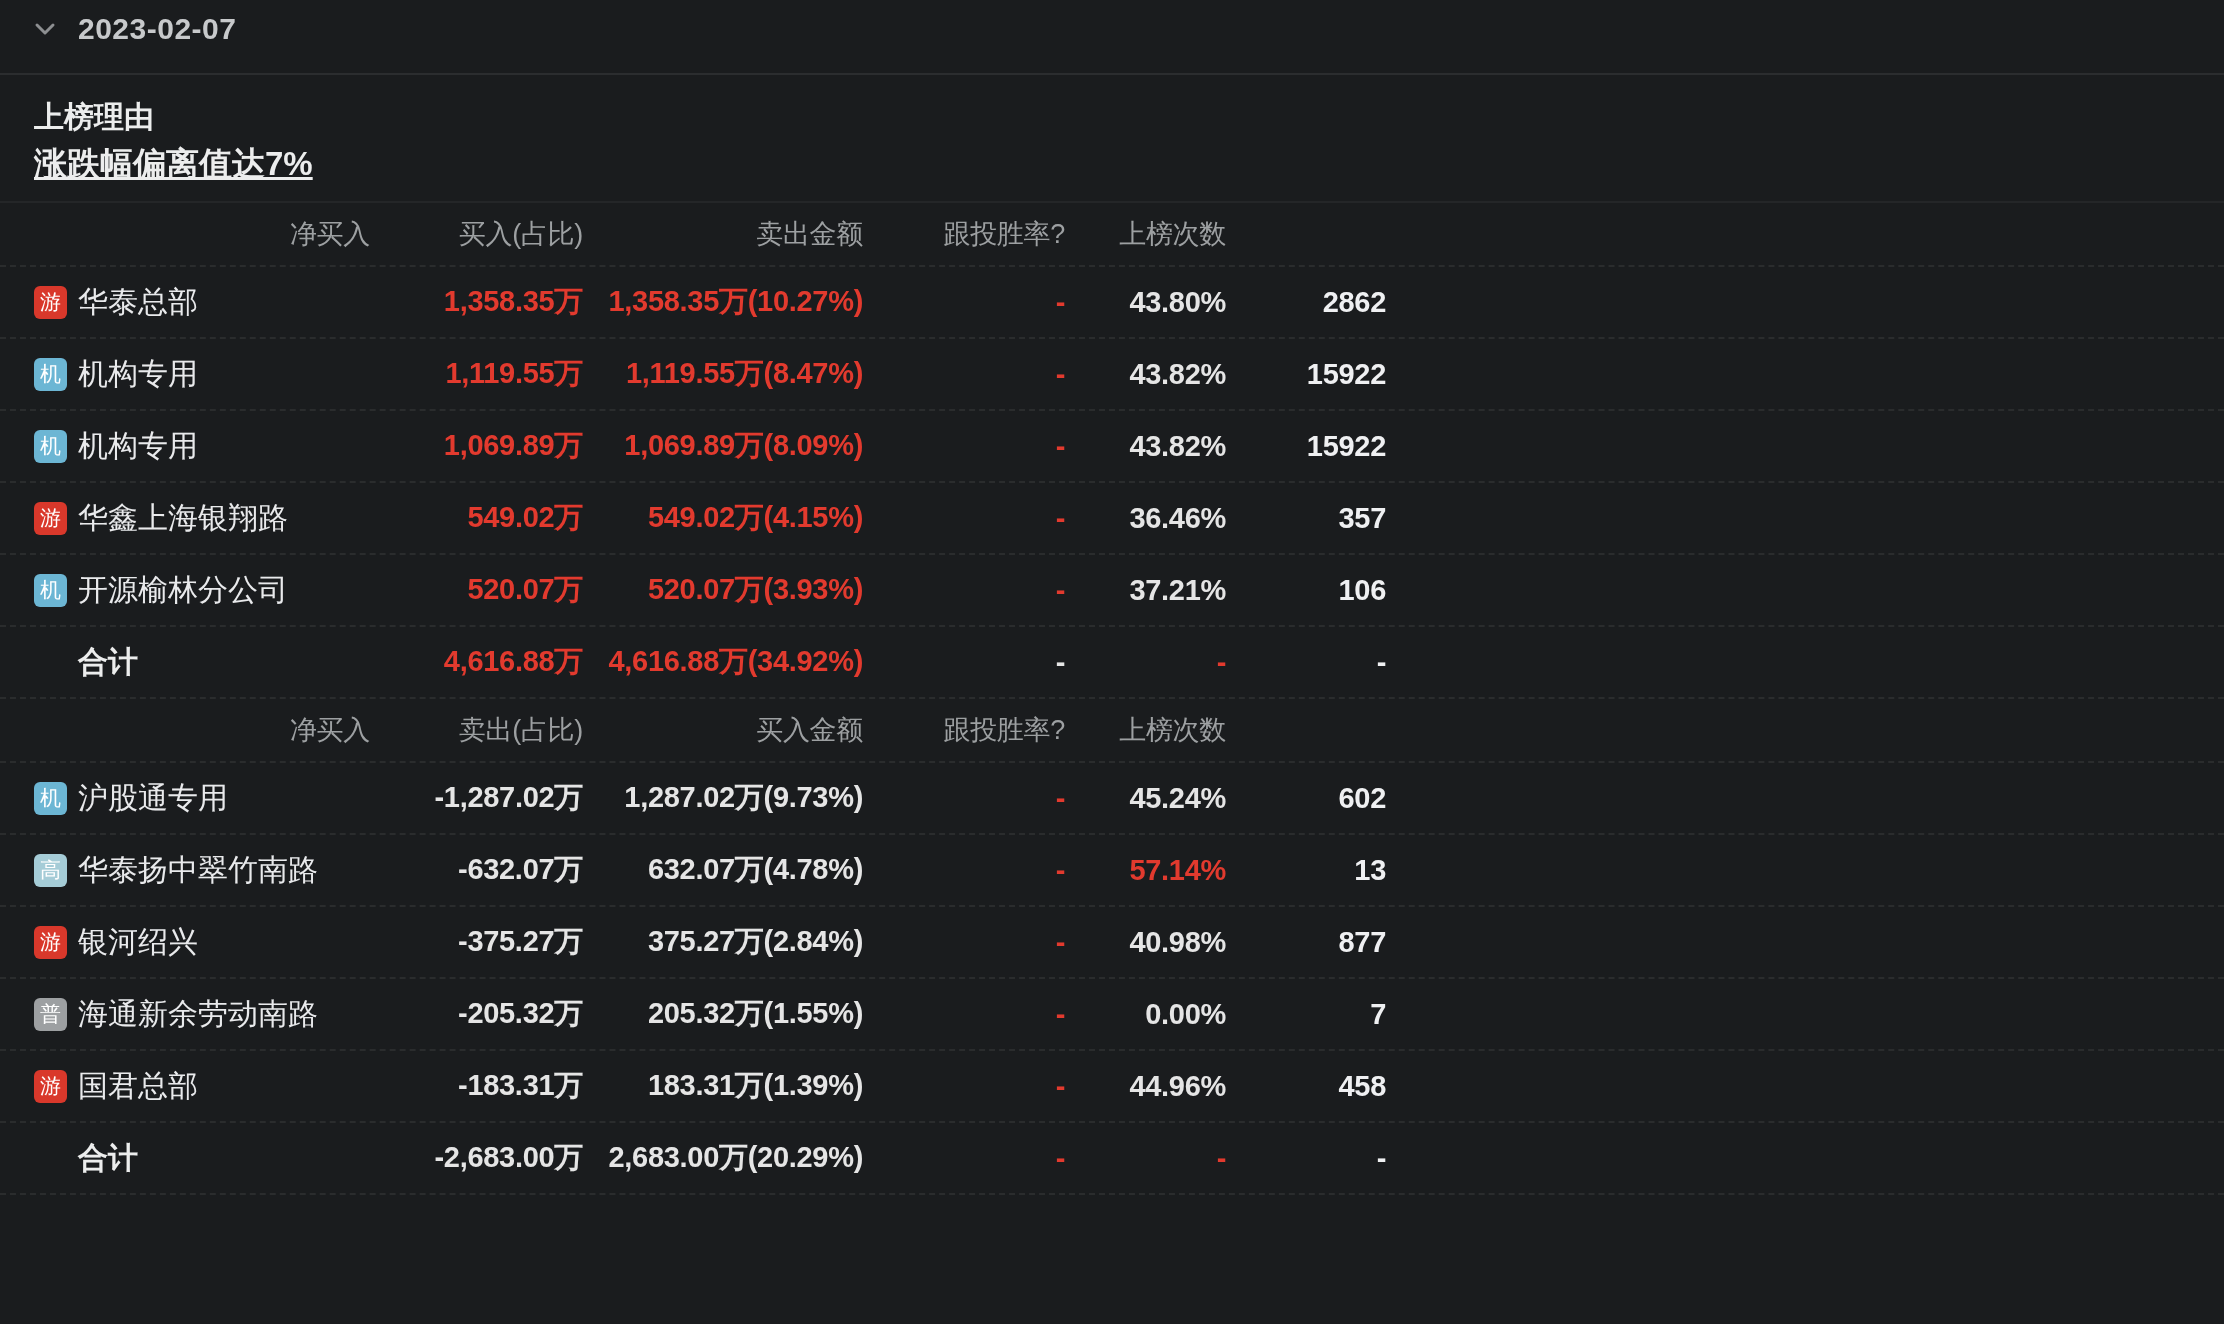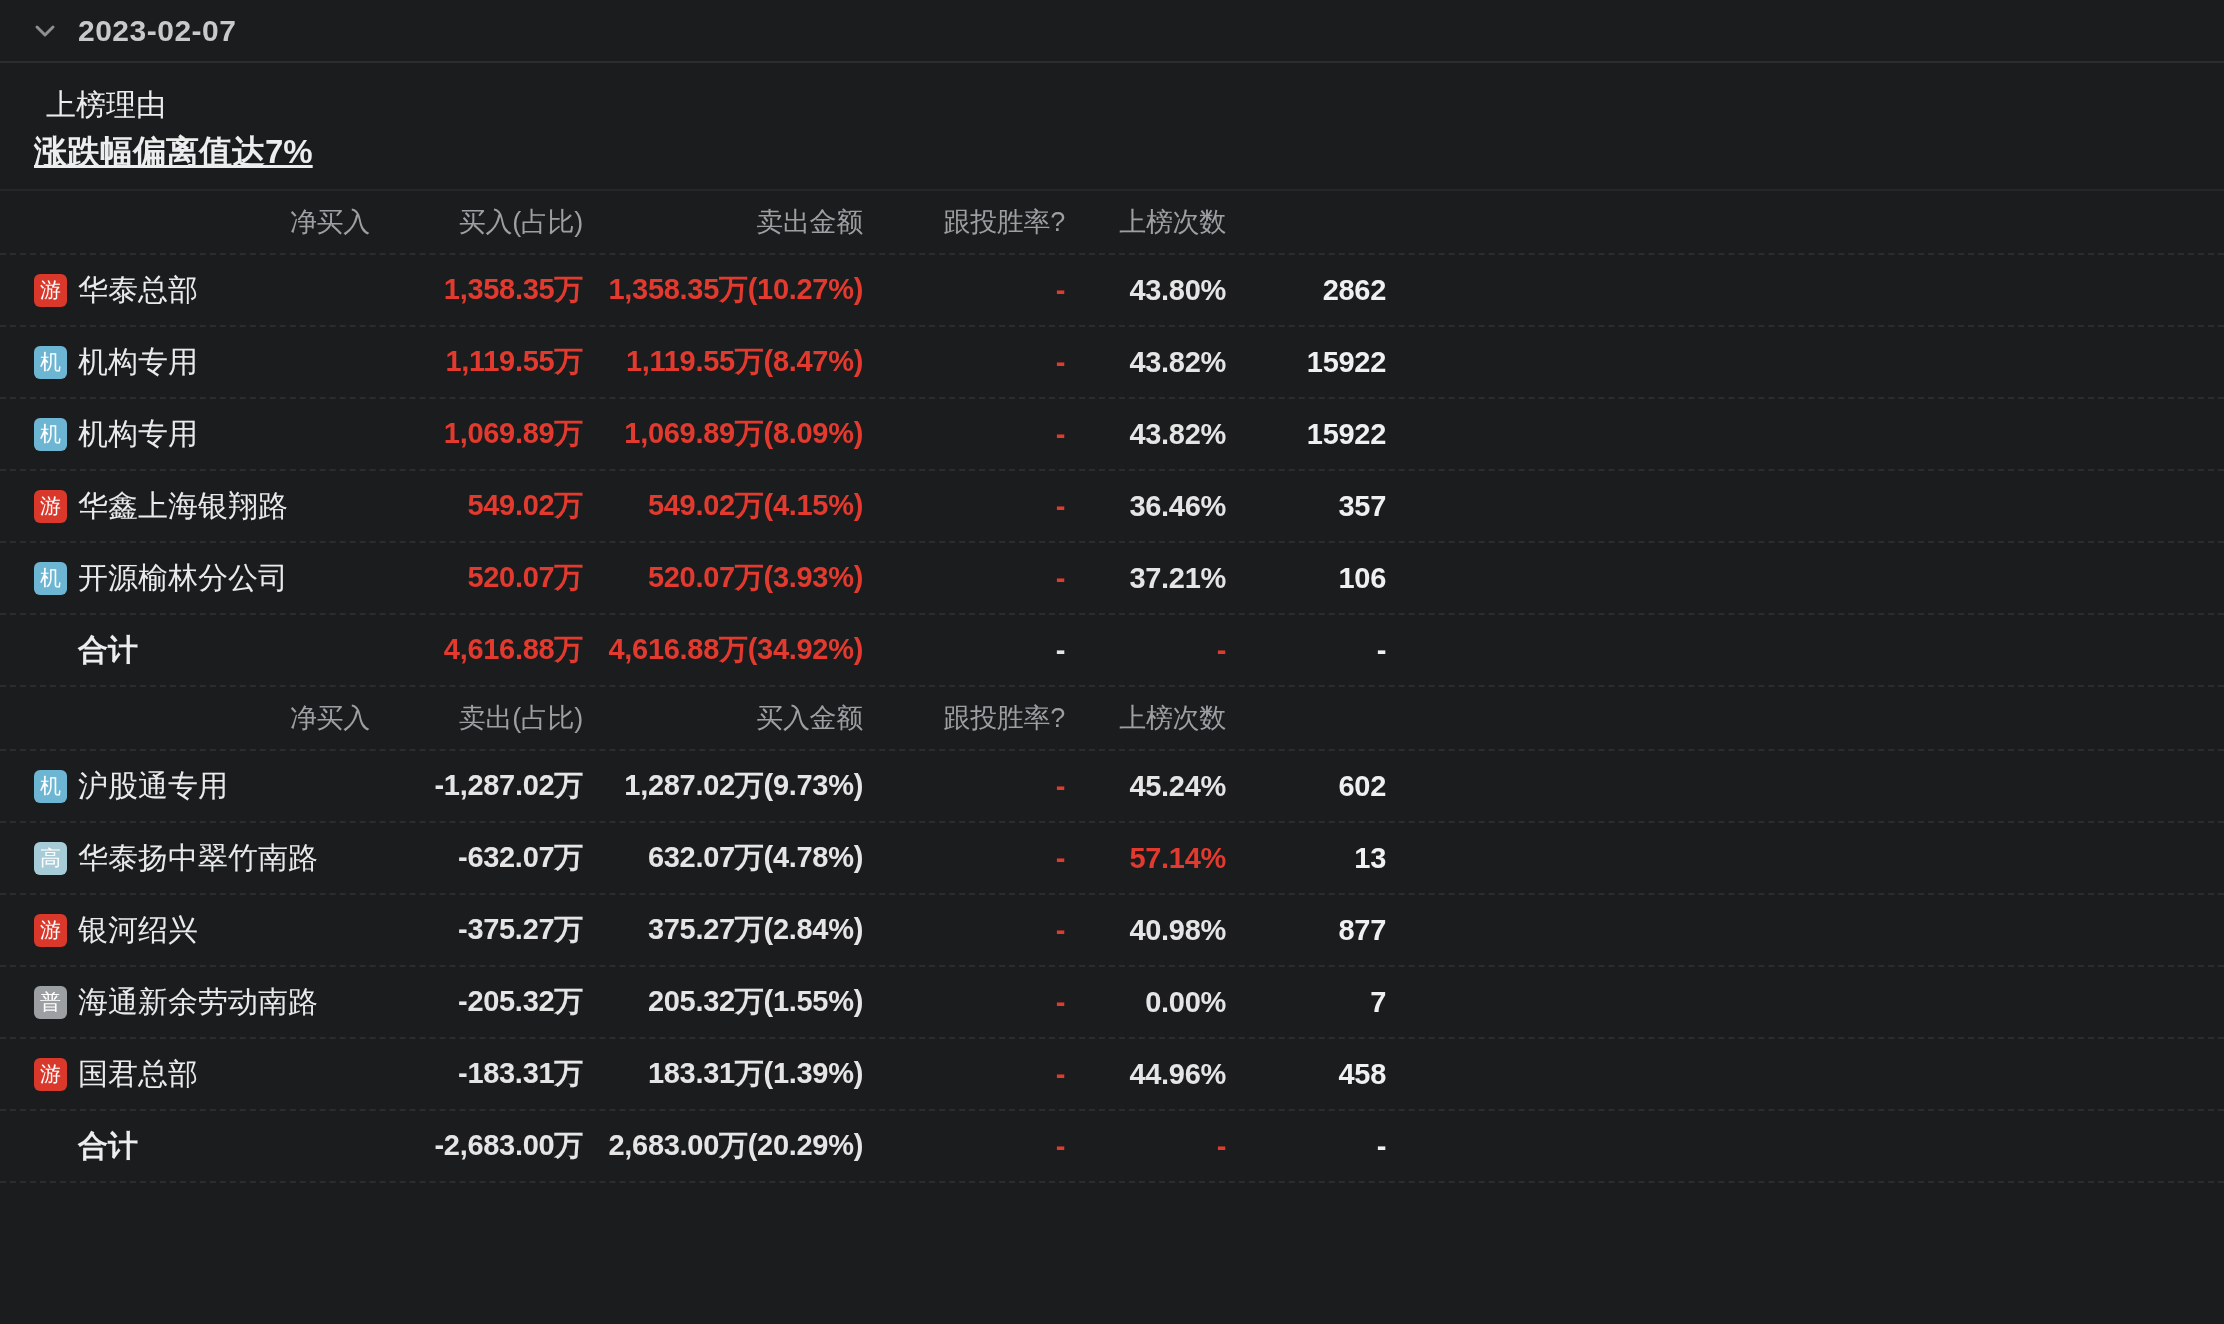--- a/index.html
+++ b/index.html
@@ -4,29 +4,29 @@
 <style>
   html,body{margin:0;padding:0;background:#141517;}
   body{
     width:2224px;height:1324px;overflow:hidden;
     background:#1a1c1e;color:#e9eaec;
     font-family:"Liberation Sans","DejaVu Sans",sans-serif;
     -webkit-font-smoothing:antialiased;
   }
   
   .topbar{
-    height:61px;display:flex;align-items:center;
-    padding:0 46px 0 28px;border-bottom:2px solid #2b2d2f;
+    height:61px;display:flex;align-items:flex-start;
+    padding:12px 46px 0 28px;border-bottom:2px solid #2b2d2f;
   }
   .chev{display:flex;align-items:center;justify-content:center;width:34px;height:34px;}
   .date{font-size:30px;font-weight:bold;color:#c7c9cb;margin-left:16px;letter-spacing:.5px;}
   .top-net{margin-left:auto;font-size:29px;font-weight:bold;}
   
   .summary{padding:20px 46px 0 34px;}
-  .r-title{font-size:30px;font-weight:normal;line-height:44px;color:#eceded;margin-left:12px;}
+  .r-title{font-size:30px;font-weight:bold;line-height:44px;color:#eceded;}
   .r-text{font-size:33px;font-weight:bold;line-height:50px;color:#eceded;text-decoration:underline;}
   .stats{margin-top:8px;}
   .stat{height:49px;display:flex;align-items:center;justify-content:space-between;}
   .stat .label{font-size:28px;color:#a8aaac;}
   .stat .value{font-size:29px;font-weight:bold;color:#eff0f2;}
   .divider{border-top:2px solid #242628;margin-top:12px;}
   
   .row{
     display:grid;
     grid-template-columns:370px 213px 280px 202px 161px 160px 1fr;

